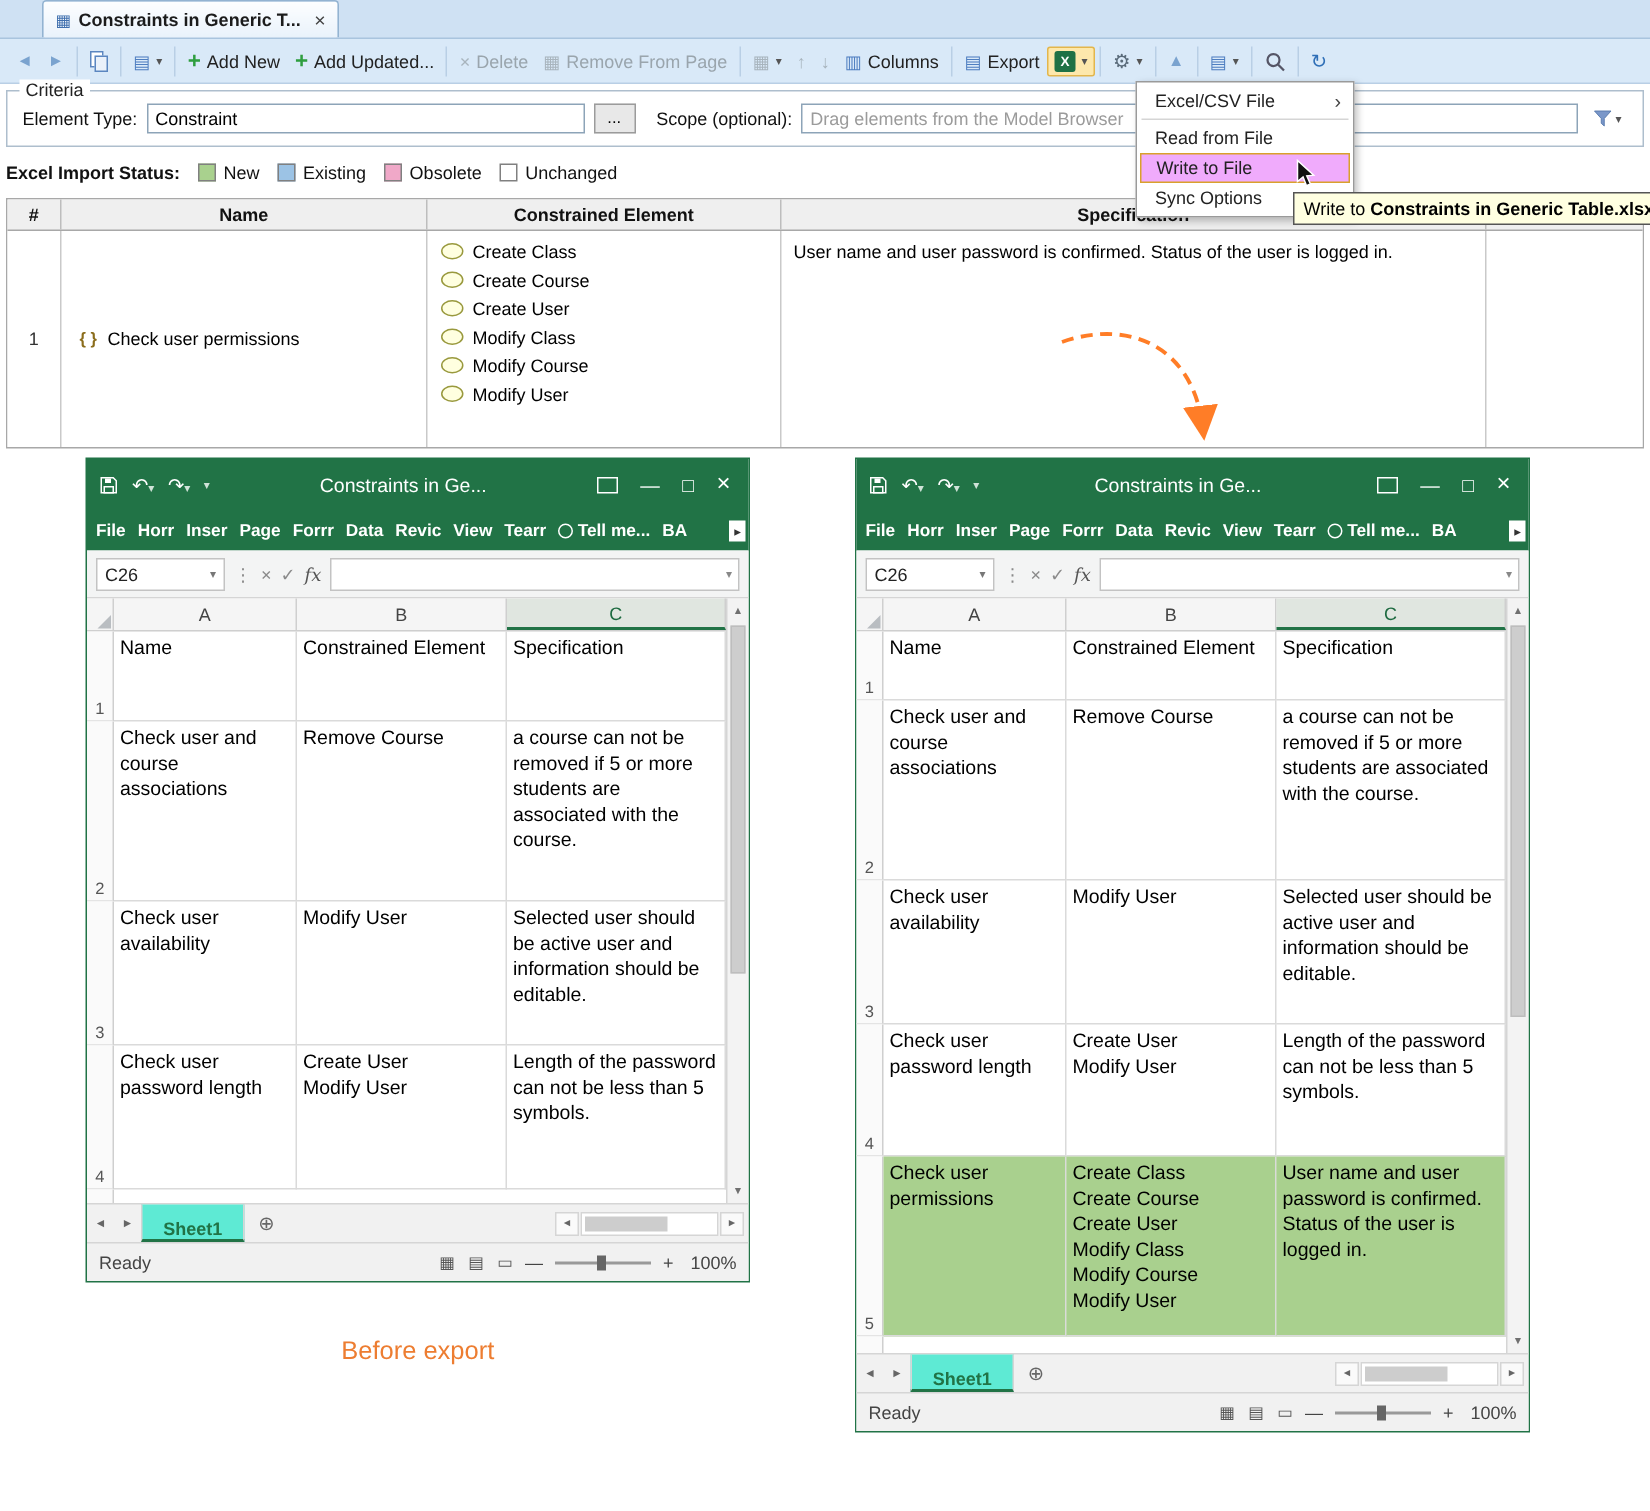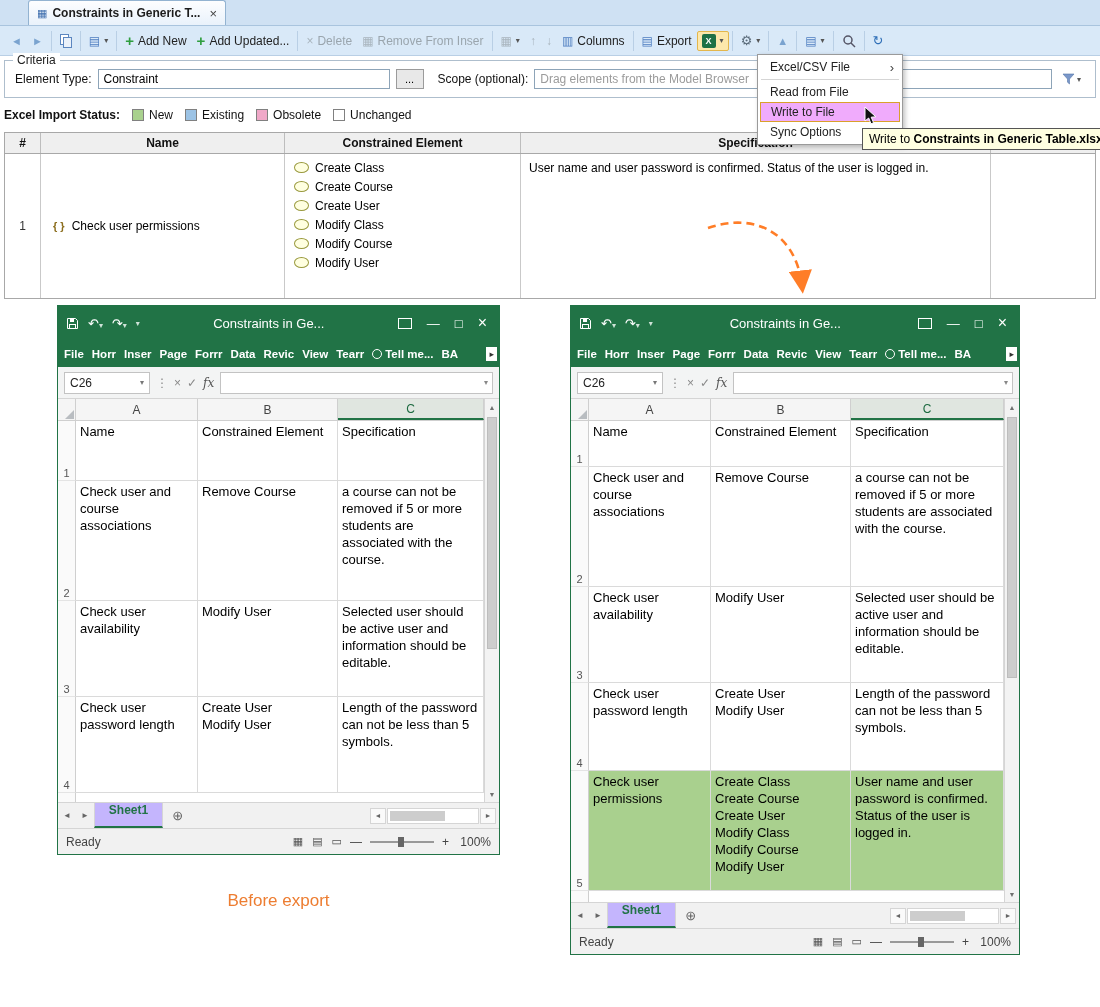--- a/index.html
+++ b/index.html
@@ -114,21 +114,21 @@
   .xl-filler{flex:1;display:flex;min-height:0;}
   .filler-rowh{width:18px;border-right:1px solid #cfcfcf;background:#fafafa;box-sizing:border-box;}
   .vscroll{width:15px;flex:none;background:#f3f3f3;border-left:1px solid #d5d5d5;display:flex;flex-direction:column;align-items:center;color:#707070;box-sizing:border-box;}
   .vscroll .arr{height:16px;display:flex;align-items:center;justify-content:center;font-size:7px;width:100%;flex:none;}
   .vtrack{flex:1;width:100%;position:relative;}
   .vthumb{position:absolute;left:2px;right:2px;top:2px;background:#cdcdcd;border:1px solid #bdbdbd;}
   .before .vthumb{height:62%;}
   .after .vthumb{height:55%;}
   .xl-sheetbar{height:26px;background:#f1f1f1;display:flex;align-items:center;font-size:12px;flex:none;border-top:1px solid #d5d5d5;box-sizing:border-box;}
   .snav{font-size:8px;color:#666;padding:0 5px;}
-  .sheet-tab{height:100%;display:flex;align-items:flex-start;padding:0 14px;background:#c4b5fd;color:#217346;font-weight:bold;border-right:1px solid #d5d5d5;border-left:1px solid #d5d5d5;border-bottom:2px solid #217346;box-sizing:border-box;}
+  .sheet-tab{height:100%;display:flex;align-items:flex-end;padding:0 14px;background:#5eead4;color:#217346;font-weight:bold;border-right:1px solid #d5d5d5;border-left:1px solid #d5d5d5;border-bottom:2px solid #217346;box-sizing:border-box;}
   .addsheet{font-size:13px;color:#666;padding:0 9px;}
   .hscroll{display:flex;align-items:center;margin-left:auto;padding-right:3px;gap:1px;}
   .hs-arr{font-size:7px;color:#666;width:16px;height:16px;display:flex;align-items:center;justify-content:center;border:1px solid #d5d5d5;background:#fafafa;box-sizing:border-box;}
   .hs-track{width:92px;height:16px;border:1px solid #d5d5d5;background:#fff;position:relative;box-sizing:border-box;}
   .hs-thumb{position:absolute;left:2px;top:2px;bottom:2px;width:55px;background:#cdcdcd;}
   .xl-status{height:26px;background:#f1f1f1;border-top:1px solid #d5d5d5;display:flex;align-items:center;padding:0 8px;font-size:12px;color:#444;gap:8px;flex:none;box-sizing:border-box;}
   .vicons{margin-left:auto;display:flex;gap:9px;font-size:11px;color:#555;}
   .ztrack{width:64px;height:2px;background:#999;position:relative;flex:none;}
   .zthumb{position:absolute;left:28px;top:-4px;width:6px;height:10px;background:#666;}
   .zpct{min-width:34px;text-align:right;}
@@ -175,21 +175,21 @@
         <span class="tb-plus">+</span>
         <span>Add Updated...</span>
       </div>
     <div class="tsep"></div>
     <div class="tbtn disabled">
         <span class="tb-gray-ico">×</span>
         <span>Delete</span>
       </div>
     <div class="tbtn disabled">
         <span class="tb-gray-ico">▦</span>
-        <span>Remove From Inser</span>
+        <span>Remove From Page</span>
       </div>
     <div class="tsep"></div>
     <div class="tbtn disabled">
         <span class="tb-gray-ico">▦</span>
         <span class="caret">▾</span>
       </div>
     <div class="tbtn disabled">
         <span class="tb-gray-ico">↑</span>
       </div>
     <div class="tbtn disabled">

